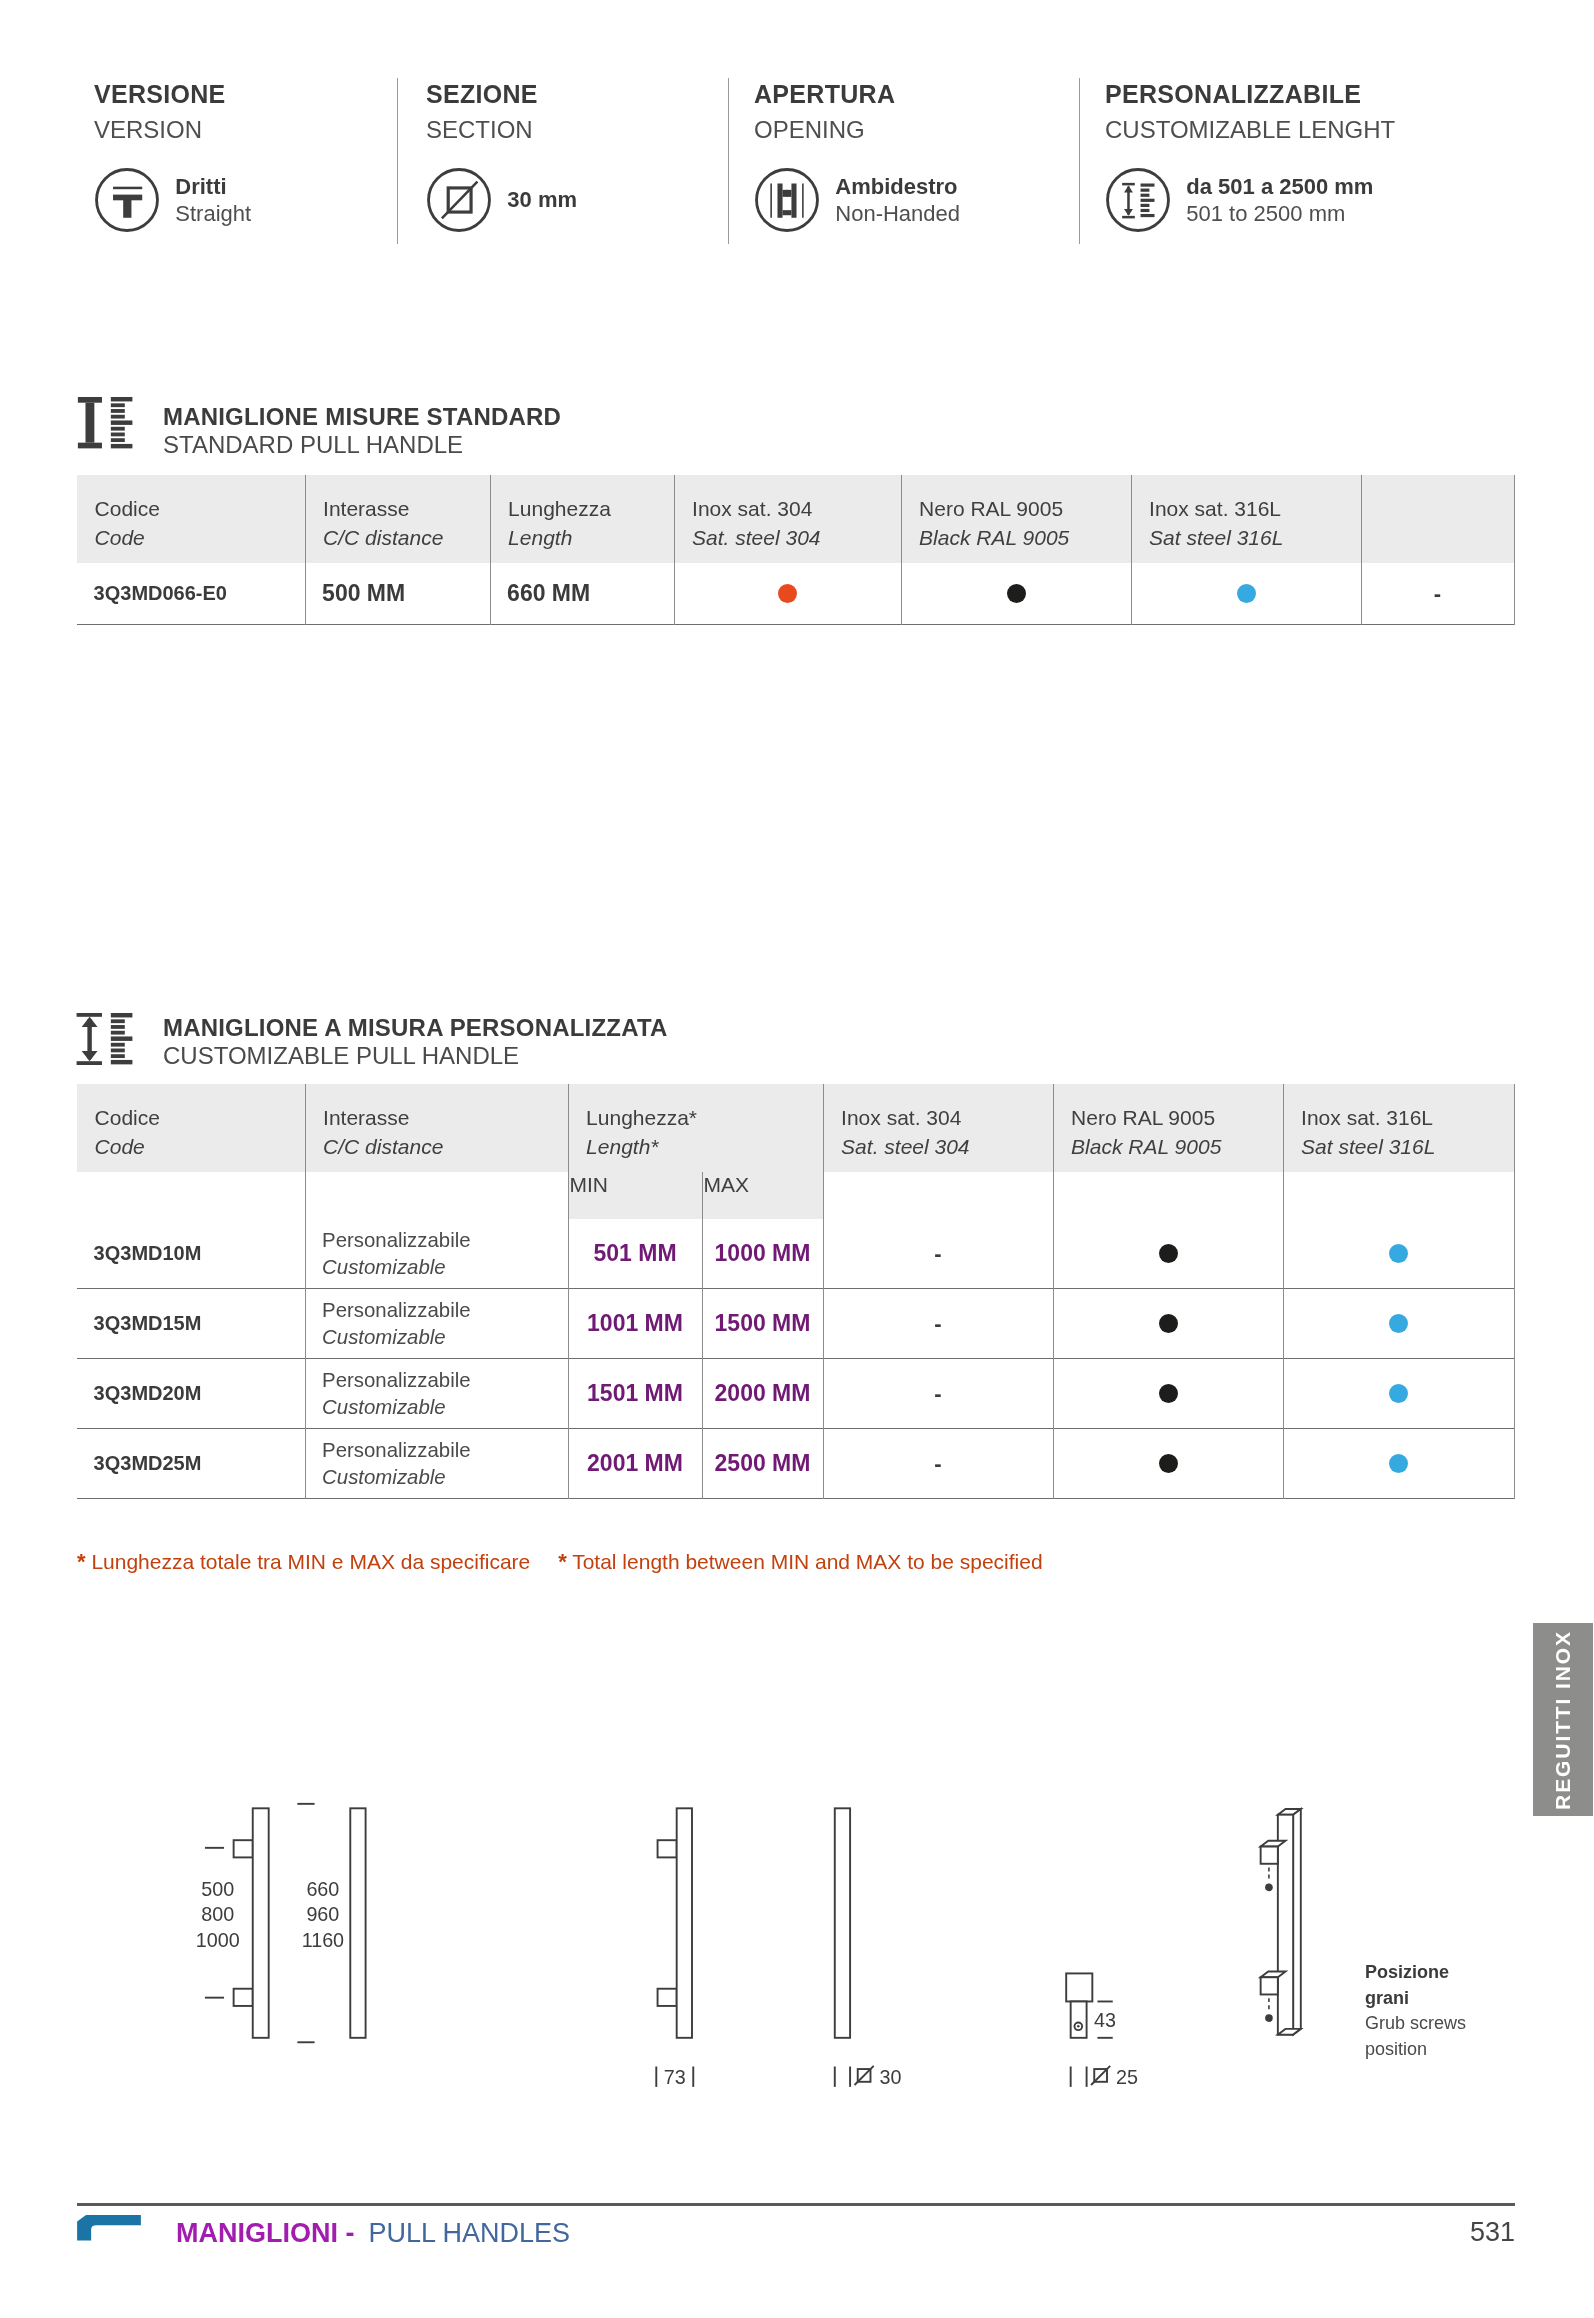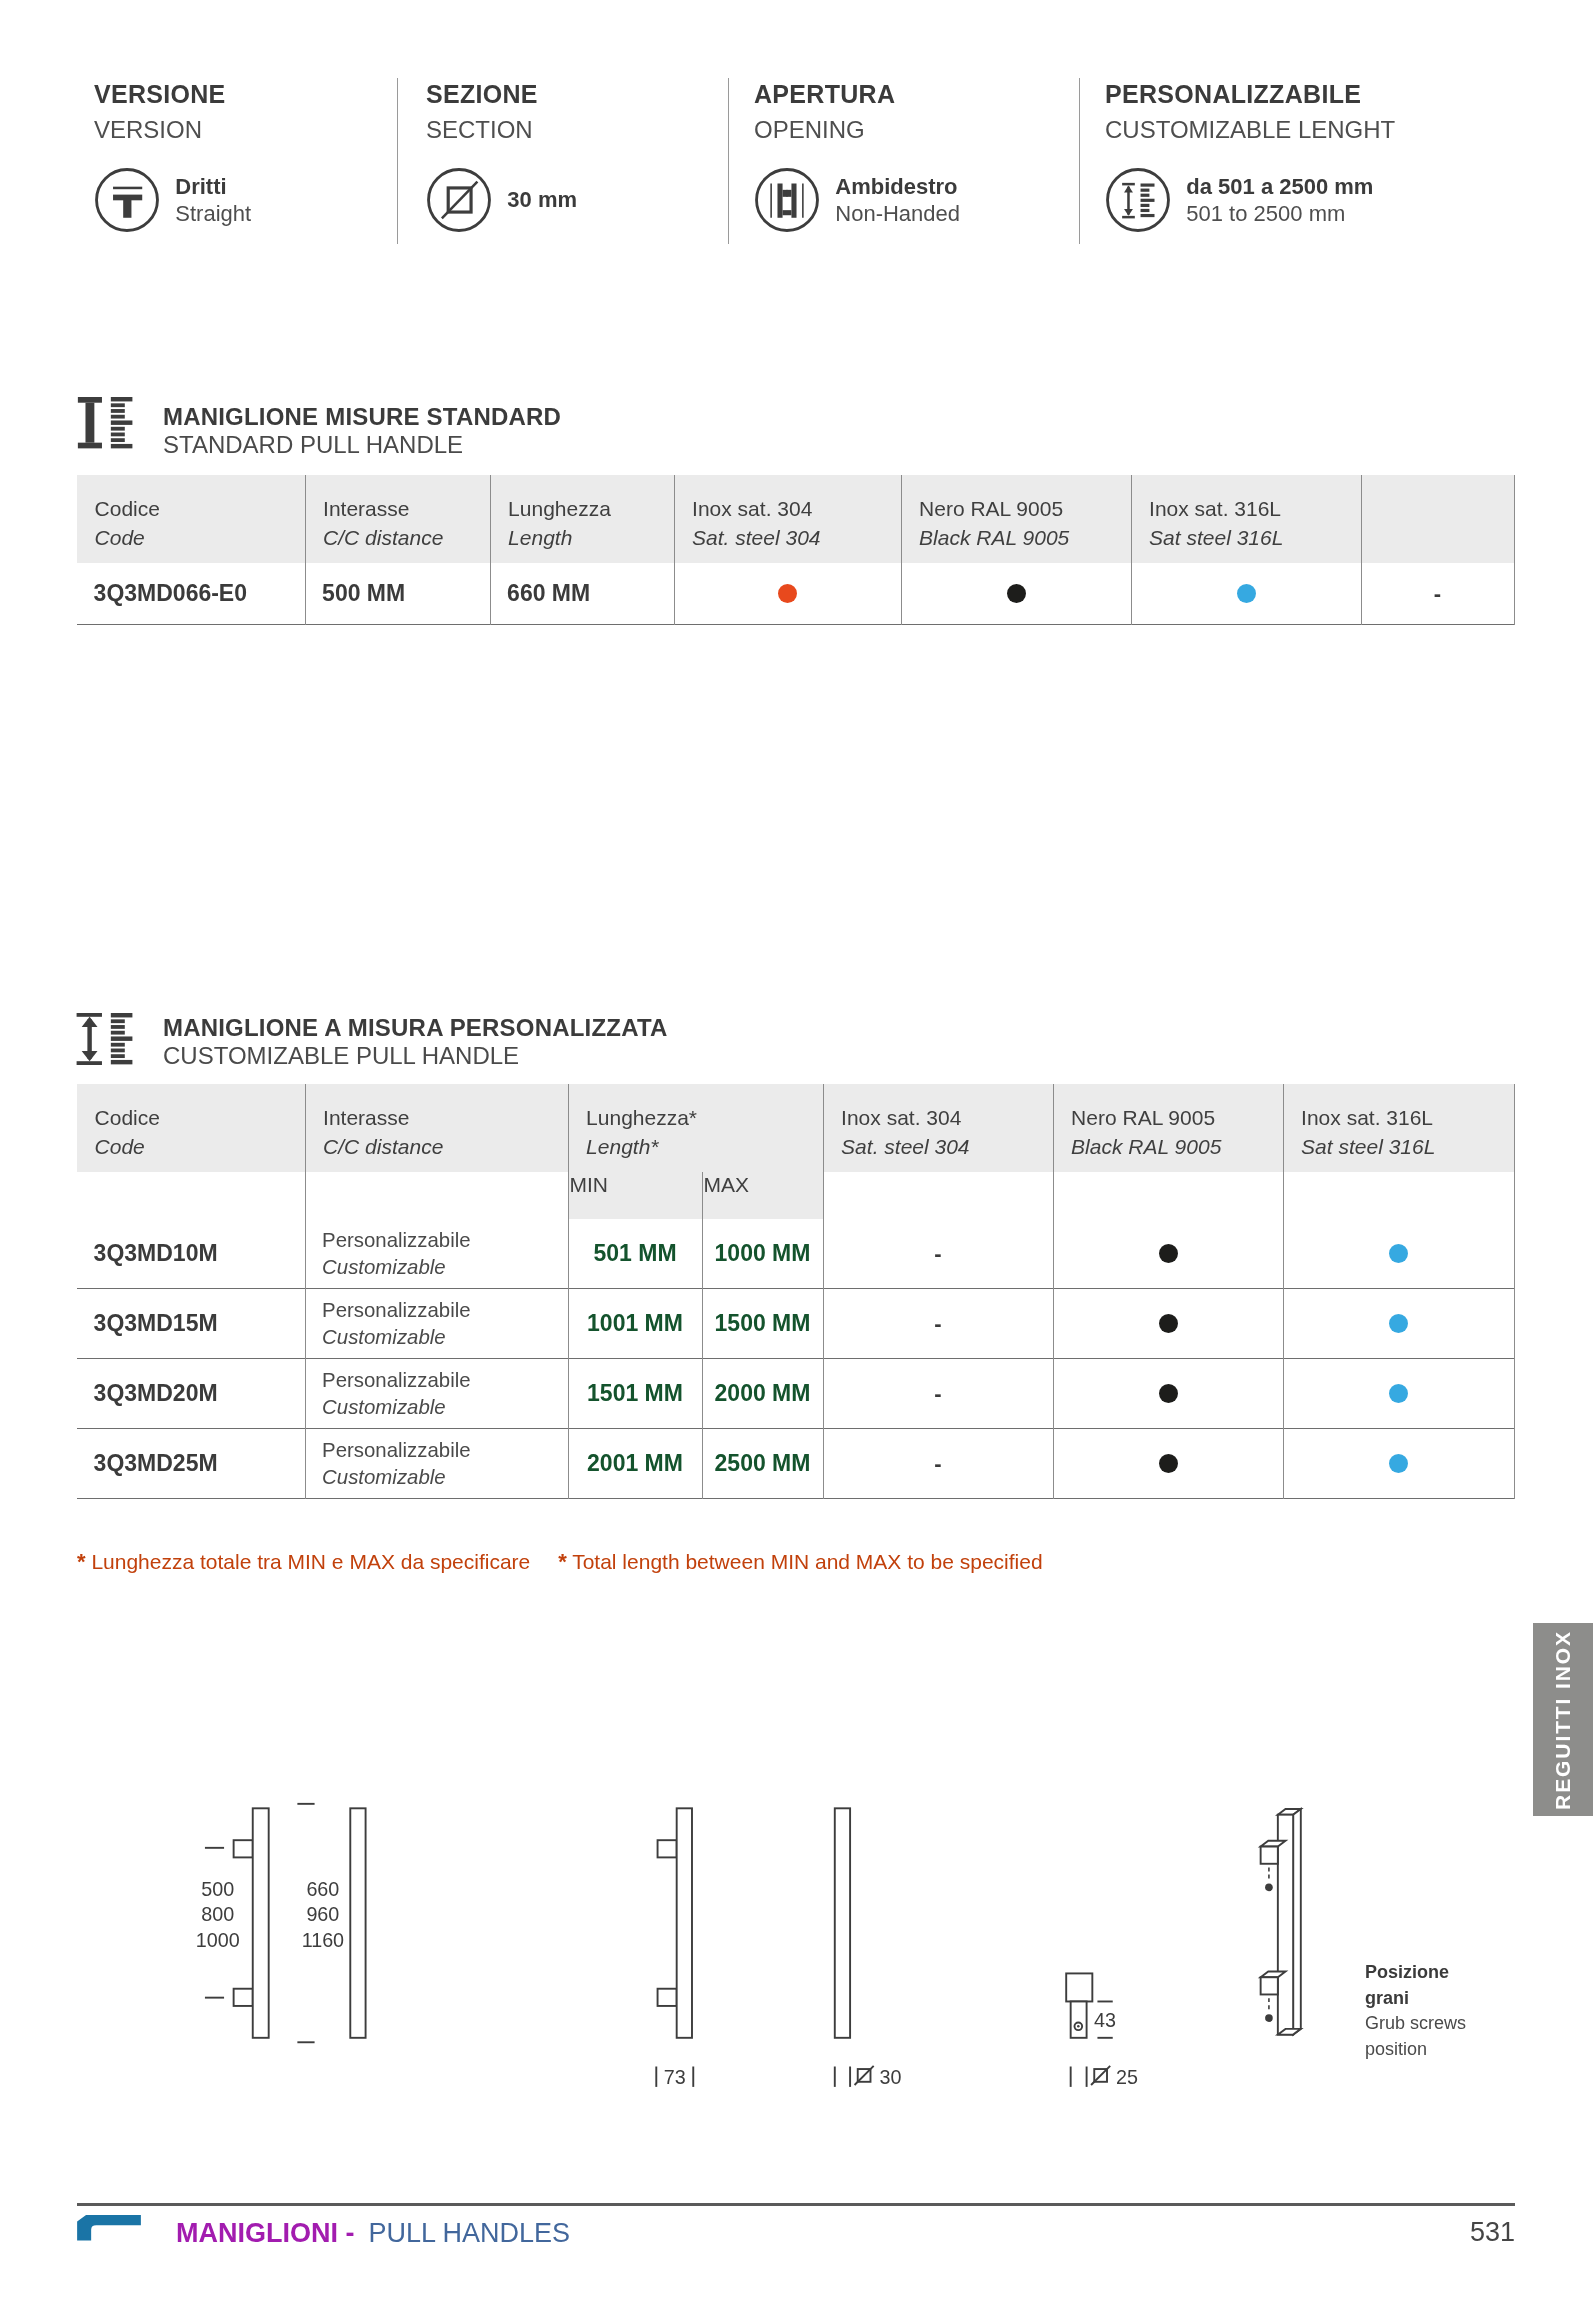--- a/index.html
+++ b/index.html
@@ -35,23 +35,23 @@
   .gy{background:#ebebeb;}
   .th-in{padding:18px 6.4px 0 16.6px;}
   .hit{font-size:21px;color:#3f3f3f;line-height:29px;display:block;font-weight:400;}
   .hen{font-style:italic;}
   .h-tall{height:86px;}
   .h-mm{height:45px;}
   .mmlab{font-size:21px;color:#3f3f3f;text-align:center;vertical-align:middle;}
   tbody.rows tr td{height:59px;vertical-align:middle;}
   tbody.rows2 tr td{height:67px;vertical-align:middle;}
   tbody tr + tr td{border-top:1.3px solid #6e6e6e;}
-  td.code{font-size:23px;font-weight:700;color:#3b3b3b;padding-left:16.6px;}
+  td.code{font-size:20px;font-weight:700;color:#3b3b3b;padding-left:16.6px;}
   td.val{font-size:23px;font-weight:700;color:#3b3b3b;padding-left:16.6px;}
-  td.valc{font-size:23px;font-weight:700;color:#14532d;text-align:center;}
+  td.valc{font-size:23px;font-weight:700;color:#701a75;text-align:center;}
   td.cc2{padding-left:16.6px;}
   .cc2 .l1{font-size:20.4px;color:#4a4a4a;line-height:27px;}
   .cc2 .l2{font-size:20.4px;color:#4a4a4a;line-height:27px;font-style:italic;}
   td.dotc{text-align:center;}
   .dot{display:inline-block;width:19px;height:19px;border-radius:50%;vertical-align:middle;}
   td.dashc{text-align:center;font-size:22px;font-weight:700;color:#3b3b3b;}
 
   
   .footnote{position:absolute;left:77px;top:1513px;font-size:21px;color:#c2410c;margin-top:36px;}
   .fn-ast{font-weight:700;font-size:22px;}

